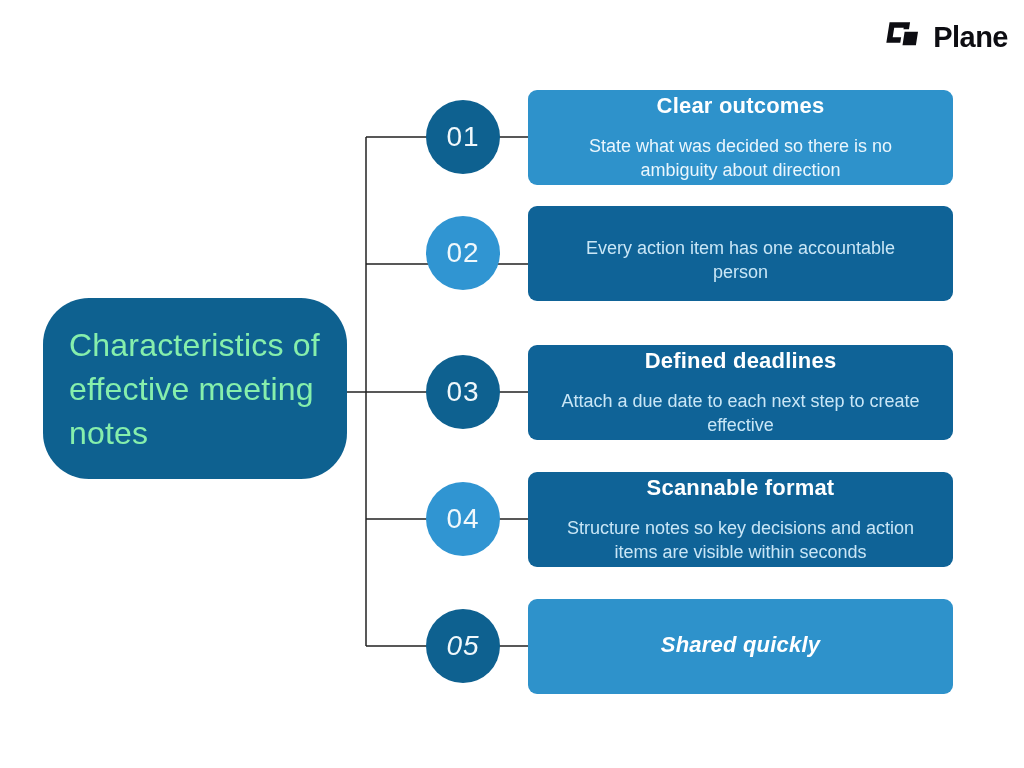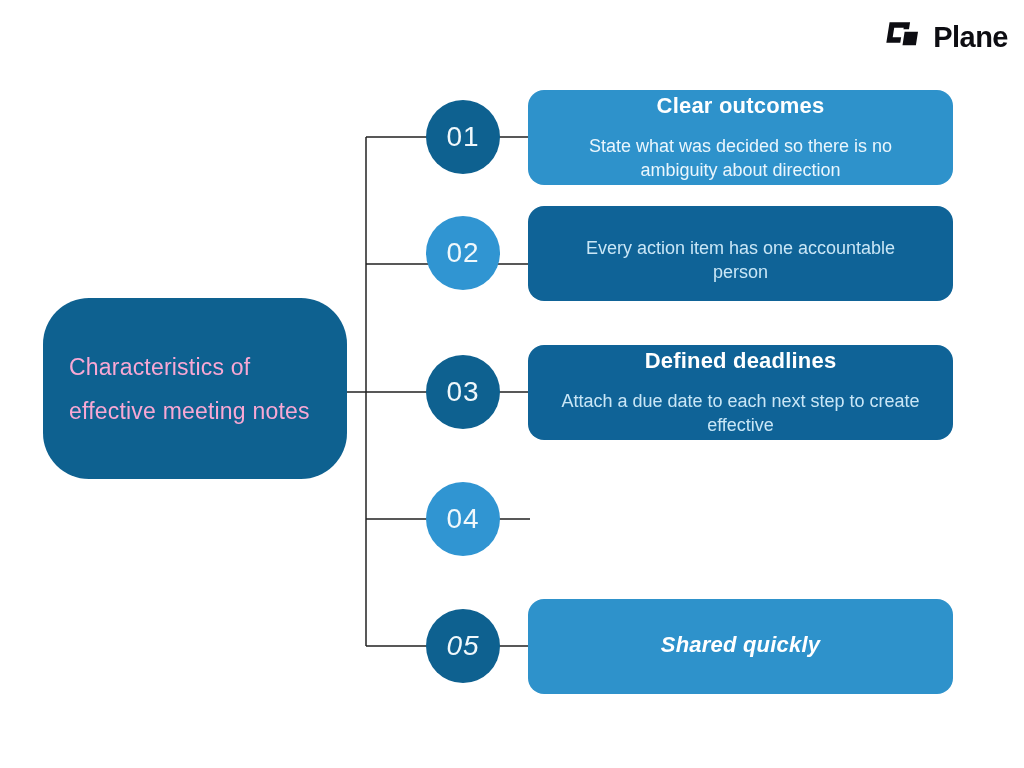--- a/index.html
+++ b/index.html
@@ -27,38 +27,38 @@
 
   
   .title-card{
     position:absolute;left:43px;top:298px;width:304px;height:181px;
     background:var(--dark,#0e6190);
     border-radius:46px;
     display:flex;align-items:center;
     box-sizing:border-box;padding:0 26px;
   }
   .title-card-text{
-    color:#f9a8d4;font-size:23px;line-height:44px;font-weight:400;
+    color:#86efac;font-size:32px;line-height:44px;font-weight:400;
     letter-spacing:0.2px;
   }
 
   
   .row{position:absolute;left:0;width:1024px;height:95px;}
   .num-circle{
     position:absolute;left:426px;top:10px;width:74px;height:74px;
     border-radius:50%;
     display:flex;align-items:center;justify-content:center;
   }
   .num-circle.tone-dark{background:var(--dark,#0e6190);}
   .num-circle.tone-light{background:var(--light-circle,#3095d2);}
   .num{color:#f0f8fc;font-size:28px;letter-spacing:1px;}
 
   .card{
     position:absolute;left:528px;top:0;width:425px;height:95px;
-    border-radius:16px;
+    border-radius:9px;
     display:flex;flex-direction:column;align-items:center;justify-content:center;
     box-sizing:border-box;padding:0 28px;text-align:center;
   }
   .card.tone-dark{background:var(--dark-card,#0f6397);}
   .card.tone-light{background:var(--light-card,#2e92cb);}
   .card-title{color:#ffffff;font-size:22px;font-weight:700;margin-bottom:3px;letter-spacing:0.2px;}
   .card-desc{font-size:18px;line-height:24px;margin-top:12px;}
   .card.tone-dark .card-desc{color:#c9e6f6;}
   .card.tone-light .card-desc{color:#eaf6fd;}
 </style>
@@ -114,20 +114,24 @@
     <div class="card tone-dark">
       <div class="card-title">Defined deadlines</div>
       <div class="card-desc">Attach a due date to each next step to create effective</div>
     </div>
   </div>
 
   <div class="row" style="top: 471.5px;">
     <div class="num-circle tone-light">
       <span class="num">04</span>
     </div>
+    <div class="card tone-dark">
+      <div class="card-title">Scannable format</div>
+      <div class="card-desc">Structure notes so key decisions and action items are visible within seconds</div>
+    </div>
   </div>
 
   <div class="row" style="top: 598.5px; font-style: italic;">
     <div class="num-circle tone-dark">
       <span class="num">05</span>
     </div>
     <div class="card tone-light">
       <div class="card-title">Shared quickly</div>
     </div>
   </div>

